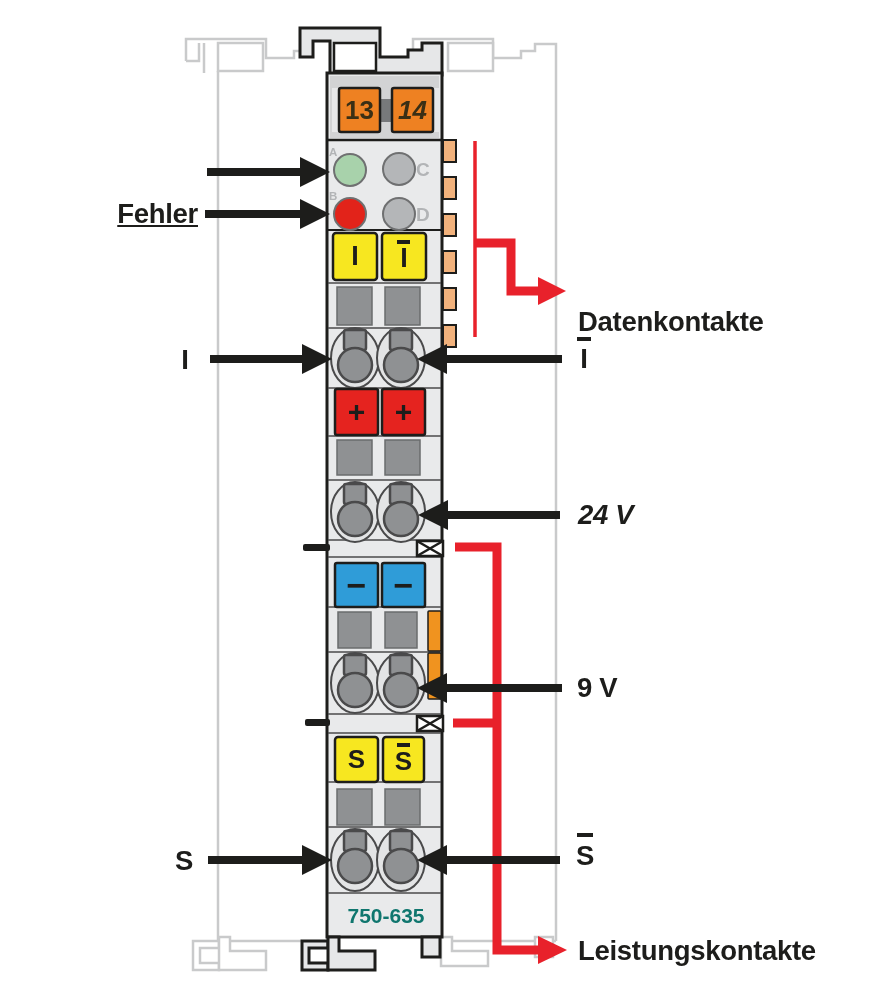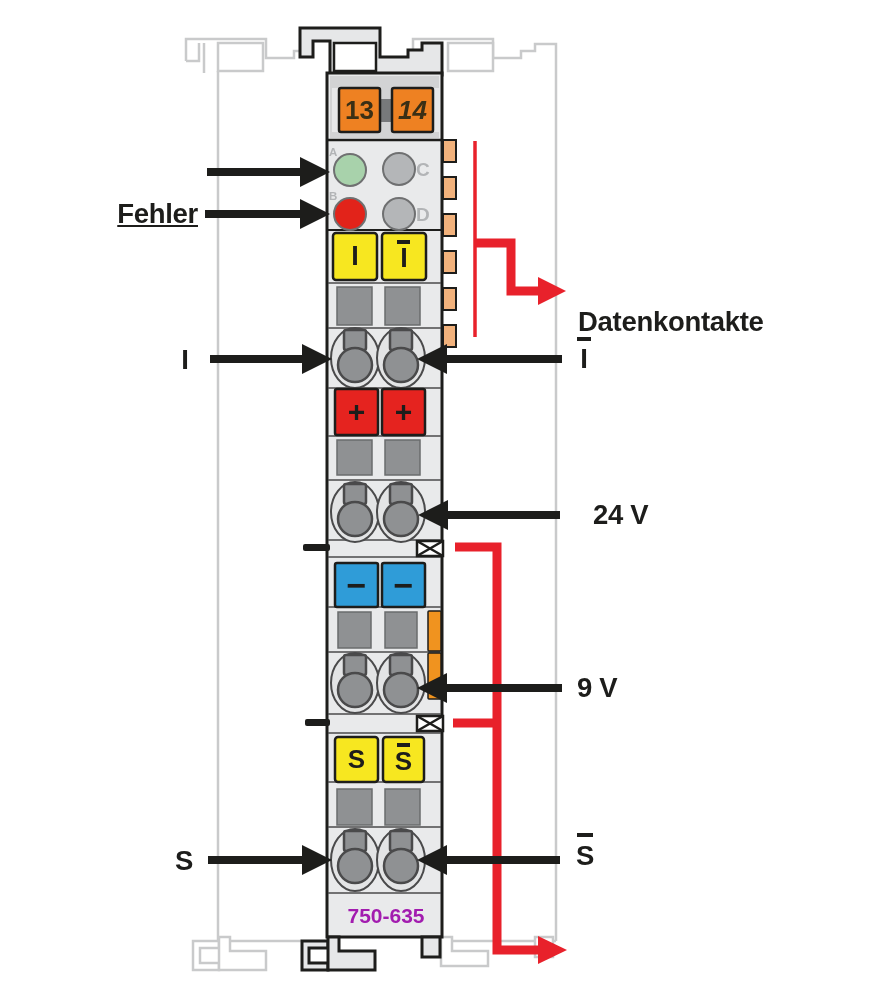--- a/index.html
+++ b/index.html
@@ -7,21 +7,21 @@
          font-family:"Liberation Sans", sans-serif;color:#1d1d1b;}
   .stage svg{position:absolute;left:0;top:0;}
   .lbl{position:absolute;font-weight:bold;font-size:27.5px;letter-spacing:-0.3px;
        color:#1d1d1b;white-space:nowrap;line-height:29px;}
   .lbl.right{text-align:right;}
   .term{position:absolute;display:flex;align-items:center;justify-content:center;
         font-weight:bold;color:#1d1d1b;}
   .bar{position:absolute;background:#1d1d1b;}
   .ledletter{position:absolute;color:#b2b4b6;font-weight:bold;}
   .model{position:absolute;display:flex;align-items:center;justify-content:center;
-         font-weight:bold;color:#a21caf;font-size:21px;letter-spacing:0px;}
+         font-weight:bold;color:#0f766e;font-size:21px;letter-spacing:0px;}
 </style>
 </head>
 <body>
 
 <div class="stage">
 
 <svg width="883" height="1000" viewBox="0 0 883 1000">
 
   <g stroke="#c9cacb" stroke-width="2.5" fill="none">
     <path d="M186,61 V39 H266 V58 H294 V51 H302"></path>
@@ -196,29 +196,30 @@
 
 <div class="lbl right" style="left:60px;top:199px;width:138px;text-decoration:underline;">Fehler</div>
 <div class="lbl" style="left:578px;top:263px;margin-top:44px;">Datenkontakte</div>
 
 <div class="lbl" style="left:170px;top:345px;width:30px;text-align:center;">I</div>
 <div>
   <div class="bar" style="left:577px;top:337px;width:14px;height:4px;"></div>
   <div class="lbl" style="left:570px;top:344px;width:28px;text-align:center;">I</div>
 </div>
 
-<div class="lbl" style="left:593px;top:500px;">24 V</div>
+<div class="lbl" style="left:578px;top:500px;font-style:italic;">24 V</div>
 <div class="lbl" style="left:577px;top:673px;">9 V</div>
 
 <div class="lbl" style="left:168px;top:846px;width:32px;text-align:center;">S</div>
 <div>
   <div class="bar" style="left:577px;top:833px;width:16px;height:4px;"></div>
   <div class="lbl" style="left:570px;top:841px;width:30px;text-align:center;">S</div>
 </div>
 
+<div class="lbl" style="left:578px;top:936px;">Leistungskontakte</div>
 
 <div class="term" style="left:339px;top:88px;width:41px;height:44px;font-size:26px;color:#3a2f15;">13</div>
 <div class="term" style="left:392px;top:88px;width:41px;height:44px;font-size:26px;color:#3a2f15;font-style:italic;">14</div>
 
 <div class="ledletter" style="left:329px;top:146px;font-size:11.5px;">A</div>
 <div class="ledletter" style="left:416px;top:159px;font-size:19px;">C</div>
 <div class="ledletter" style="left:329px;top:190px;font-size:11.5px;">B</div>
 <div class="ledletter" style="left:416px;top:204px;font-size:19px;">D</div>
 
 <div class="term" style="left:333px;top:233px;width:44px;height:47px;font-size:27px;">I</div>

